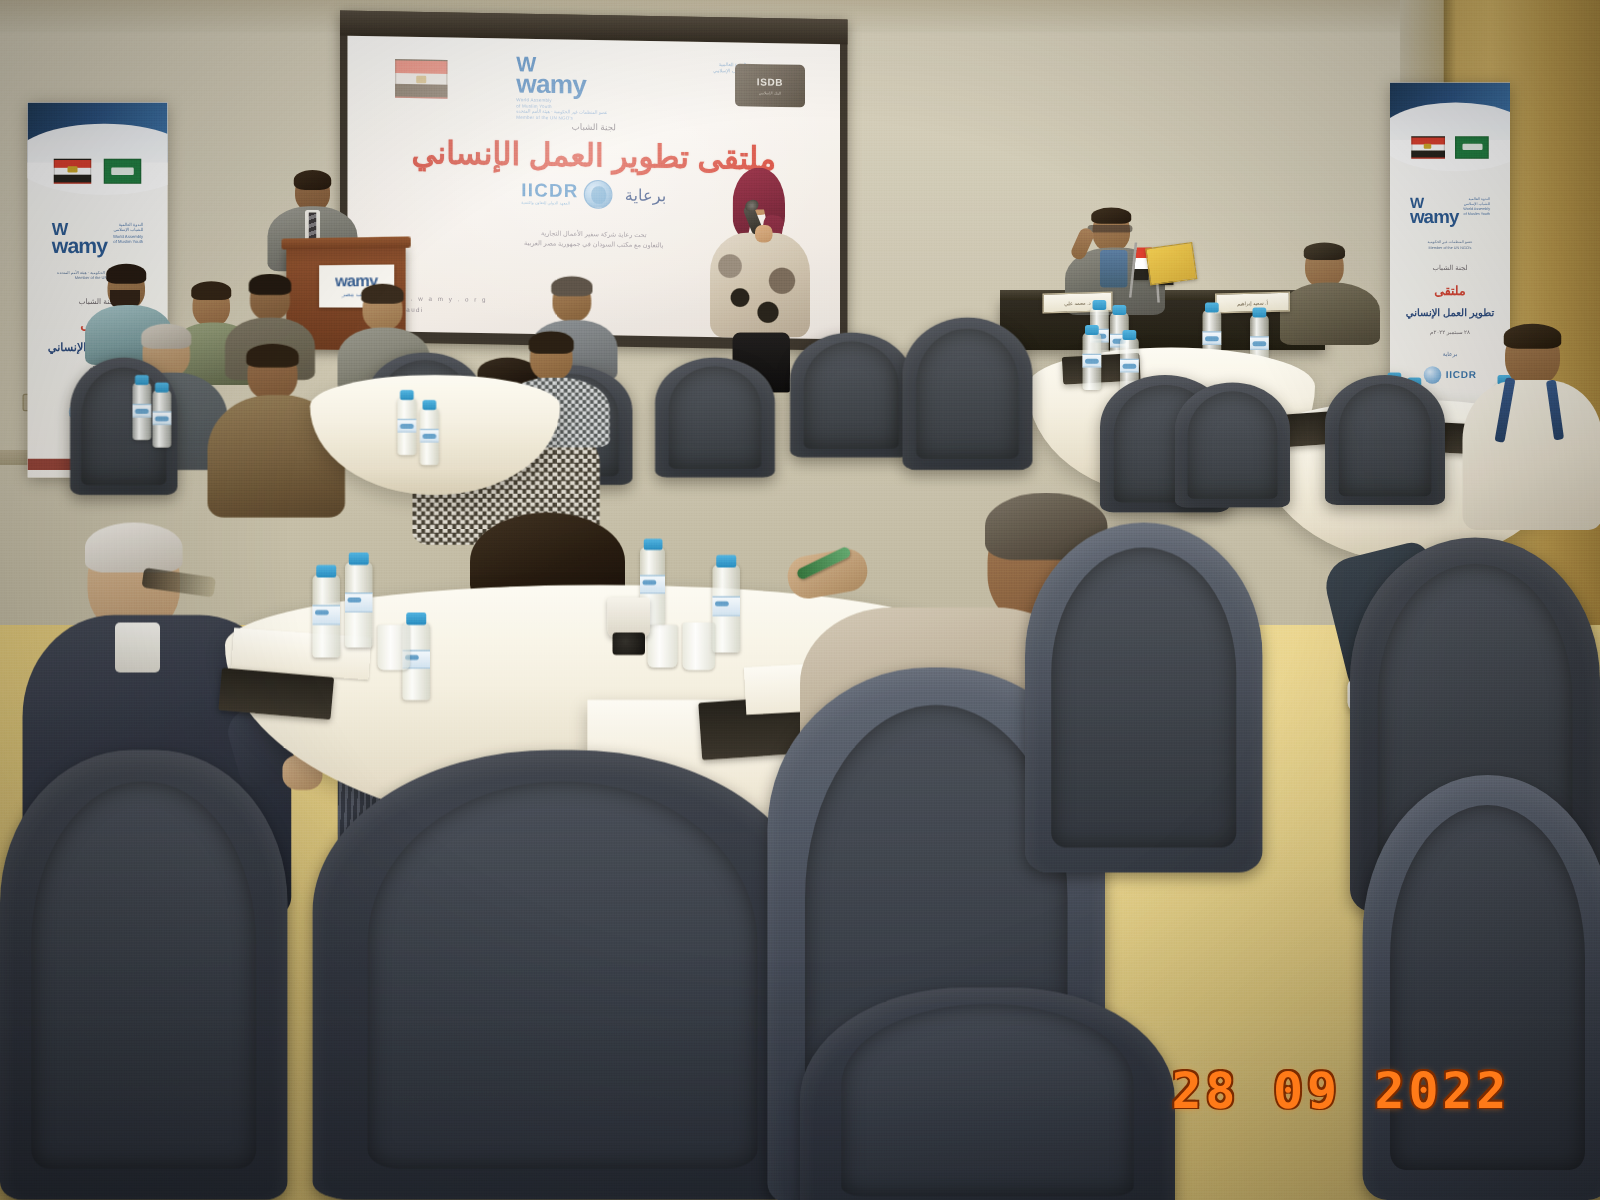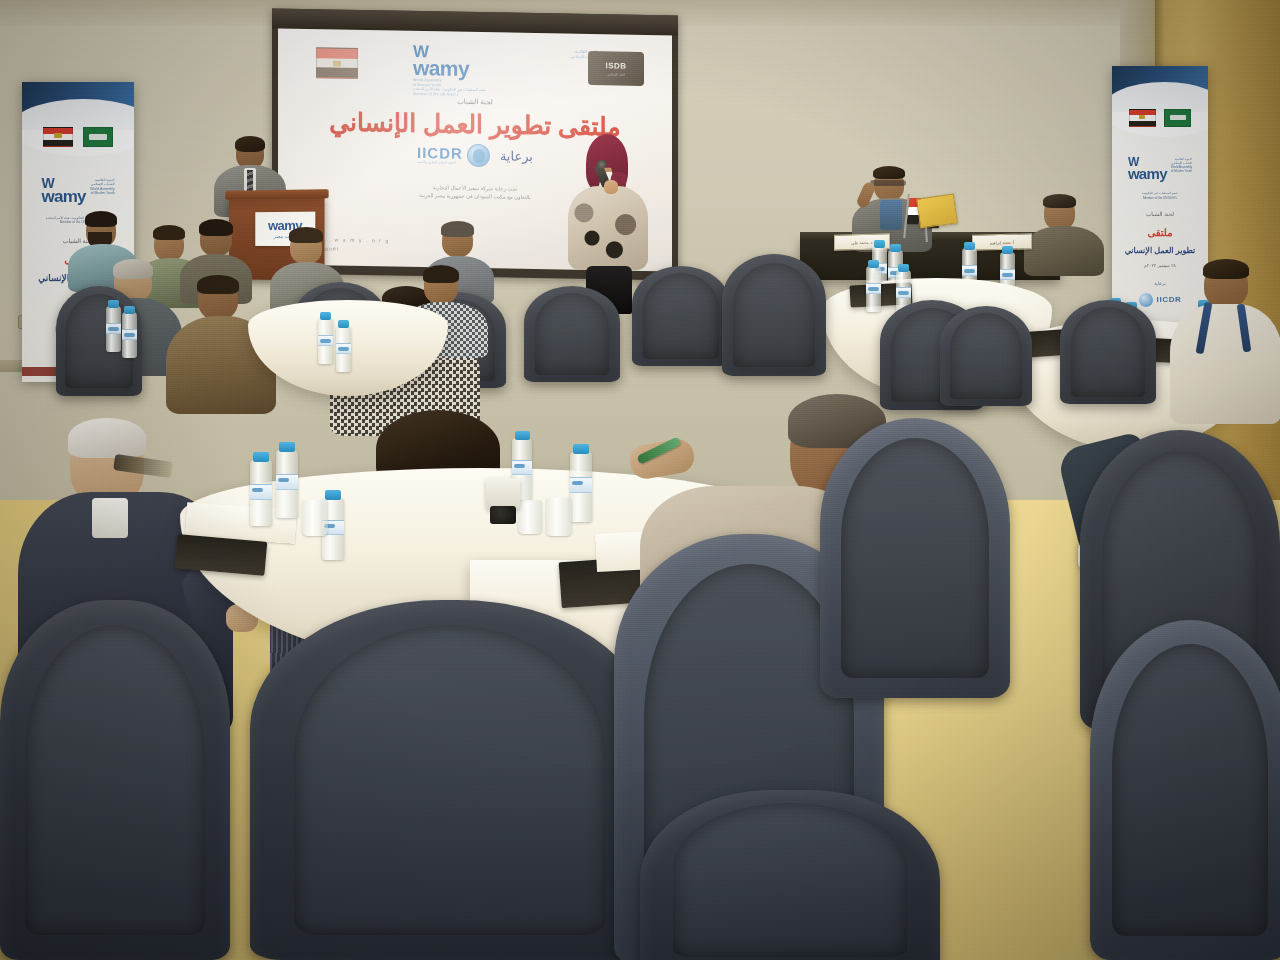--- a/index.html
+++ b/index.html
@@ -751,14 +751,15 @@
   <div class="chair" style="left:0px;top:600px;width:230px;height:360px;border-radius:46% 46% 8% 8%/34% 34% 4% 4%;"></div>
   <div class="chair lighter" style="left:820px;top:418px;width:190px;height:280px;"></div>
   <div class="chair" style="left:1080px;top:430px;width:200px;height:300px;"></div>
   <div class="chair lighter" style="left:1090px;top:620px;width:200px;height:340px;"></div>
   <div class="chair" style="left:640px;top:790px;width:300px;height:180px;border-radius:44% 44% 6% 6%/50% 50% 4% 4%;"></div>
 
   <div class="warm"></div>
   <div class="grain"></div>
   <div class="vignette"></div>
 
+  <div class="datestamp">28 09 2022</div>
 
 </div>
 
 </body></html>

